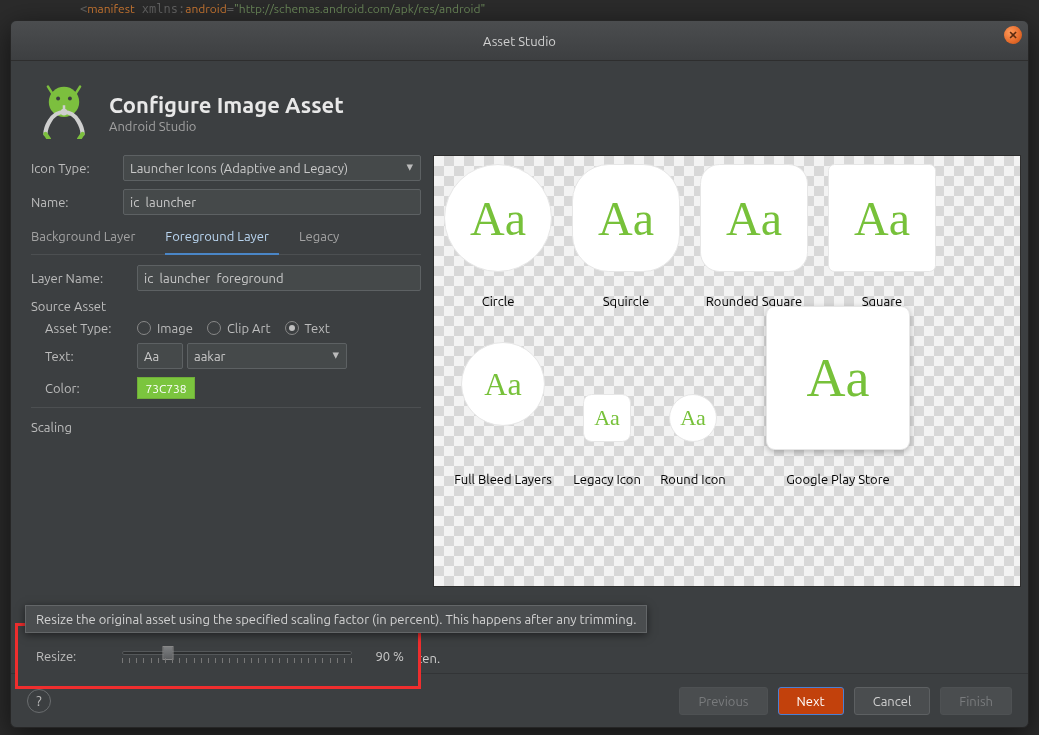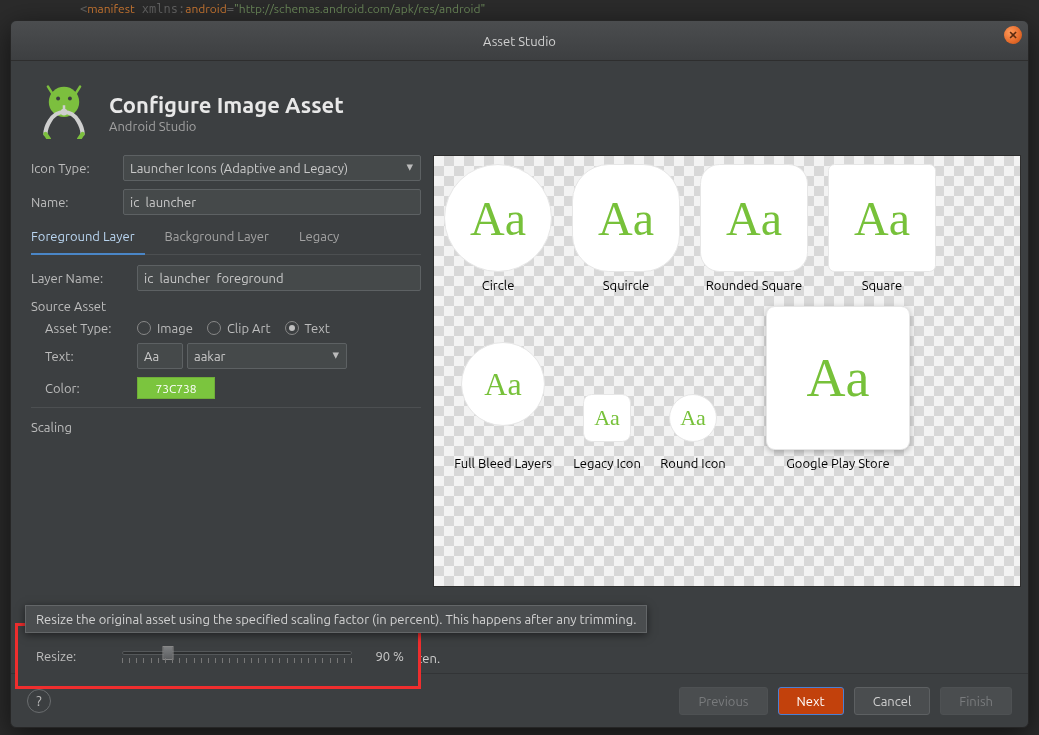--- a/index.html
+++ b/index.html
@@ -55,21 +55,21 @@
 
   .radio { display:inline-flex; align-items:center; margin-right:14px;}
   .radio .dot { width:14px; height:14px; border-radius:50%; border:1px solid #888; margin-right:6px; display:inline-flex; align-items:center; justify-content:center; background:#3c3f41;}
   .radio.sel .dot::after { content:""; width:6px; height:6px; border-radius:50%; background:#c0c0c0; }
 
   .text-short { width:46px; margin-right:4px;}
   .font-select { width:160px; position:relative; display:inline-block; }
   .font-select::after { content:"▾"; color:#bbb; position:absolute; right:8px; top:4px; pointer-events:none;}
   .font-select input { width:100%; }
 
-  .color-swatch { width:78px; height:22px; background:#7bc53e; color:#fff; font-size:12px; display:flex; align-items:center; justify-content:center; border:1px solid #6fae38;}
+  .color-swatch { width:58px; height:22px; background:#7bc53e; color:#fff; font-size:12px; display:flex; align-items:center; justify-content:center; border:1px solid #6fae38;}
 
   .scaling-box { border-top:1px solid #4c4f51; margin-top:6px; padding-top:4px;}
 
   
   .tooltip {
     position:absolute; left:14px; top:450px; z-index:50;
     background:#4a4d4f; border:1px solid #636668; color:#d2d2d2;
     font-size:13px; padding:6px 10px; white-space:nowrap;
     box-shadow: 0 2px 8px rgba(0,0,0,0.5);
   }
@@ -107,21 +107,21 @@
   .pv-row { position:absolute; display:flex; }
   .pv-item { display:flex; flex-direction:column; align-items:center; color:#1a1a1a; font-size:13px; }
   .shape { background:#fff; display:flex; align-items:center; justify-content:center; border:1px solid #e6e6e6;}
   .shape.circle { border-radius:50%; }
   .shape.squircle { border-radius:34%; }
   .shape.rsquare { border-radius:18%; }
   .shape.square  { border-radius:6%; }
   .shape.big     { box-shadow:0 2px 6px rgba(0,0,0,0.25);}
   .aa { color:#77c13a; font-family:Georgia,"Times New Roman",serif; }
   .aa.sz1 { font-size:48px;} .aa.sz2 { font-size:32px;} .aa.sz3 { font-size:54px;}
-  .pv-cap { margin-top:6px; color:#000; }
+  .pv-cap { margin-top:22px; color:#000; }
 
   
   .warn-row { display:flex; align-items:center; padding:0 22px; height:30px; color:#cfcfcf; font-size:13px;}
   .warn-row .wicon { color:#f2b134; margin-right:8px; font-size:14px;}
   .footer { border-top:1px solid #323436; height:54px; display:flex; align-items:center; padding:0 16px;}
   .help-circle { width:24px; height:24px; border-radius:50%; border:1px solid #6a6d6f; color:#b5b5b5; display:flex; align-items:center; justify-content:center; font-size:14px; }
   .btns { margin-left:auto; display:flex; gap:10px;}
   button.dlg { height:28px; padding:0 18px; font-size:13px; border-radius:3px; border:1px solid #5d6062; background:#4a4d4f; color:#cfcfcf;}
   button.dlg:disabled { color:#797b7d; border-color:#4e5153;}
   button.dlg.primary { background:#c2410c; border-color:#4a7fd4; color:#fff; font-weight:400;}
@@ -166,22 +166,22 @@
         <div class="icon-type-select">
           <input type="text" readonly="" style="width: 100%;" value="Launcher Icons (Adaptive and Legacy)">
         </div>
       </div>
       <div class="row">
         <span class="lbl">Name:</span>
         <input type="text" class="name-input" value="ic_launcher" style="">
       </div>
 
       <div class="tabs">
+        <div class="tab">Background Layer</div>
         <div class="tab active">Foreground Layer</div>
-        <div class="tab">Background Layer</div>
         <div class="tab">Legacy</div>
       </div>
 
       <div class="row">
         <span class="lbl" style="width:106px">Layer Name:</span>
         <input type="text" style="width: 284px;" value="ic_launcher_foreground">
       </div>
 
       <div class="section-title">Source Asset</div>
       <div class="indent">

